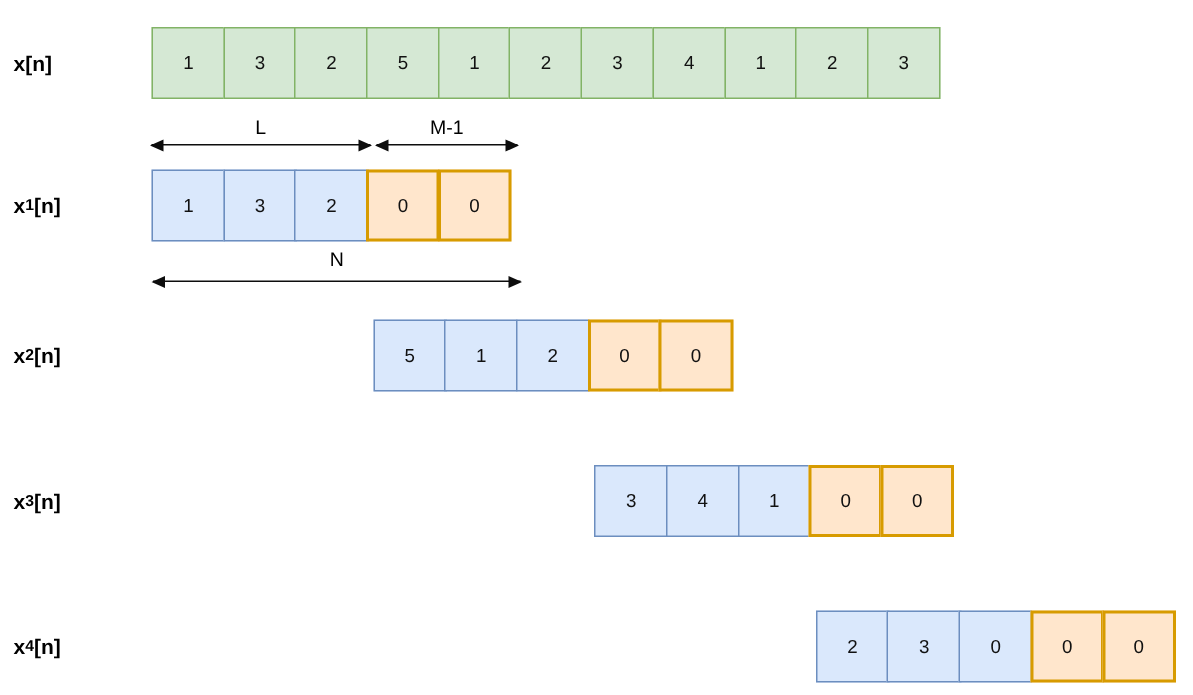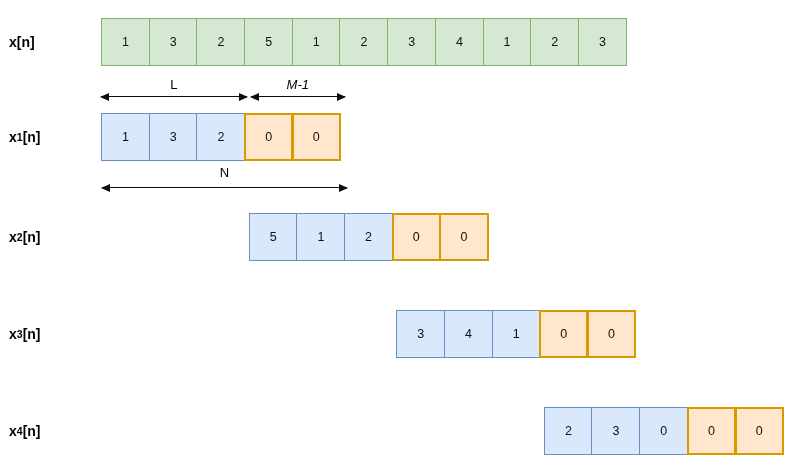--- a/index.html
+++ b/index.html
@@ -145,16 +145,16 @@
     <div class="cell-row" style="left: 543.8px; top: 407px;">
       <div class="cell blue">2</div>
       <div class="cell blue">3</div>
       <div class="cell blue">0</div>
       <div class="cell orange">0</div>
       <div class="cell orange">0</div>
     </div>
     <div class="arrow" style="left: 101px; width: 145.6px; top: 96px;"></div>
     <div class="arrow-label" style="left: 173.8px; top: 77px;">L</div>
     <div class="arrow" style="left: 250.6px; width: 94.4px; top: 96px;"></div>
-    <div class="arrow-label" style="left: 297.8px; top: 77px; font-style: italic;">M-1</div>
+    <div class="arrow-label" style="left: 297.8px; top: 77px;">M-1</div>
     <div class="arrow" style="left: 102px; width: 245px; top: 187px;"></div>
     <div class="arrow-label" style="left: 224.5px; top: 165px;">N</div>
   </div>
 
 </body></html>

